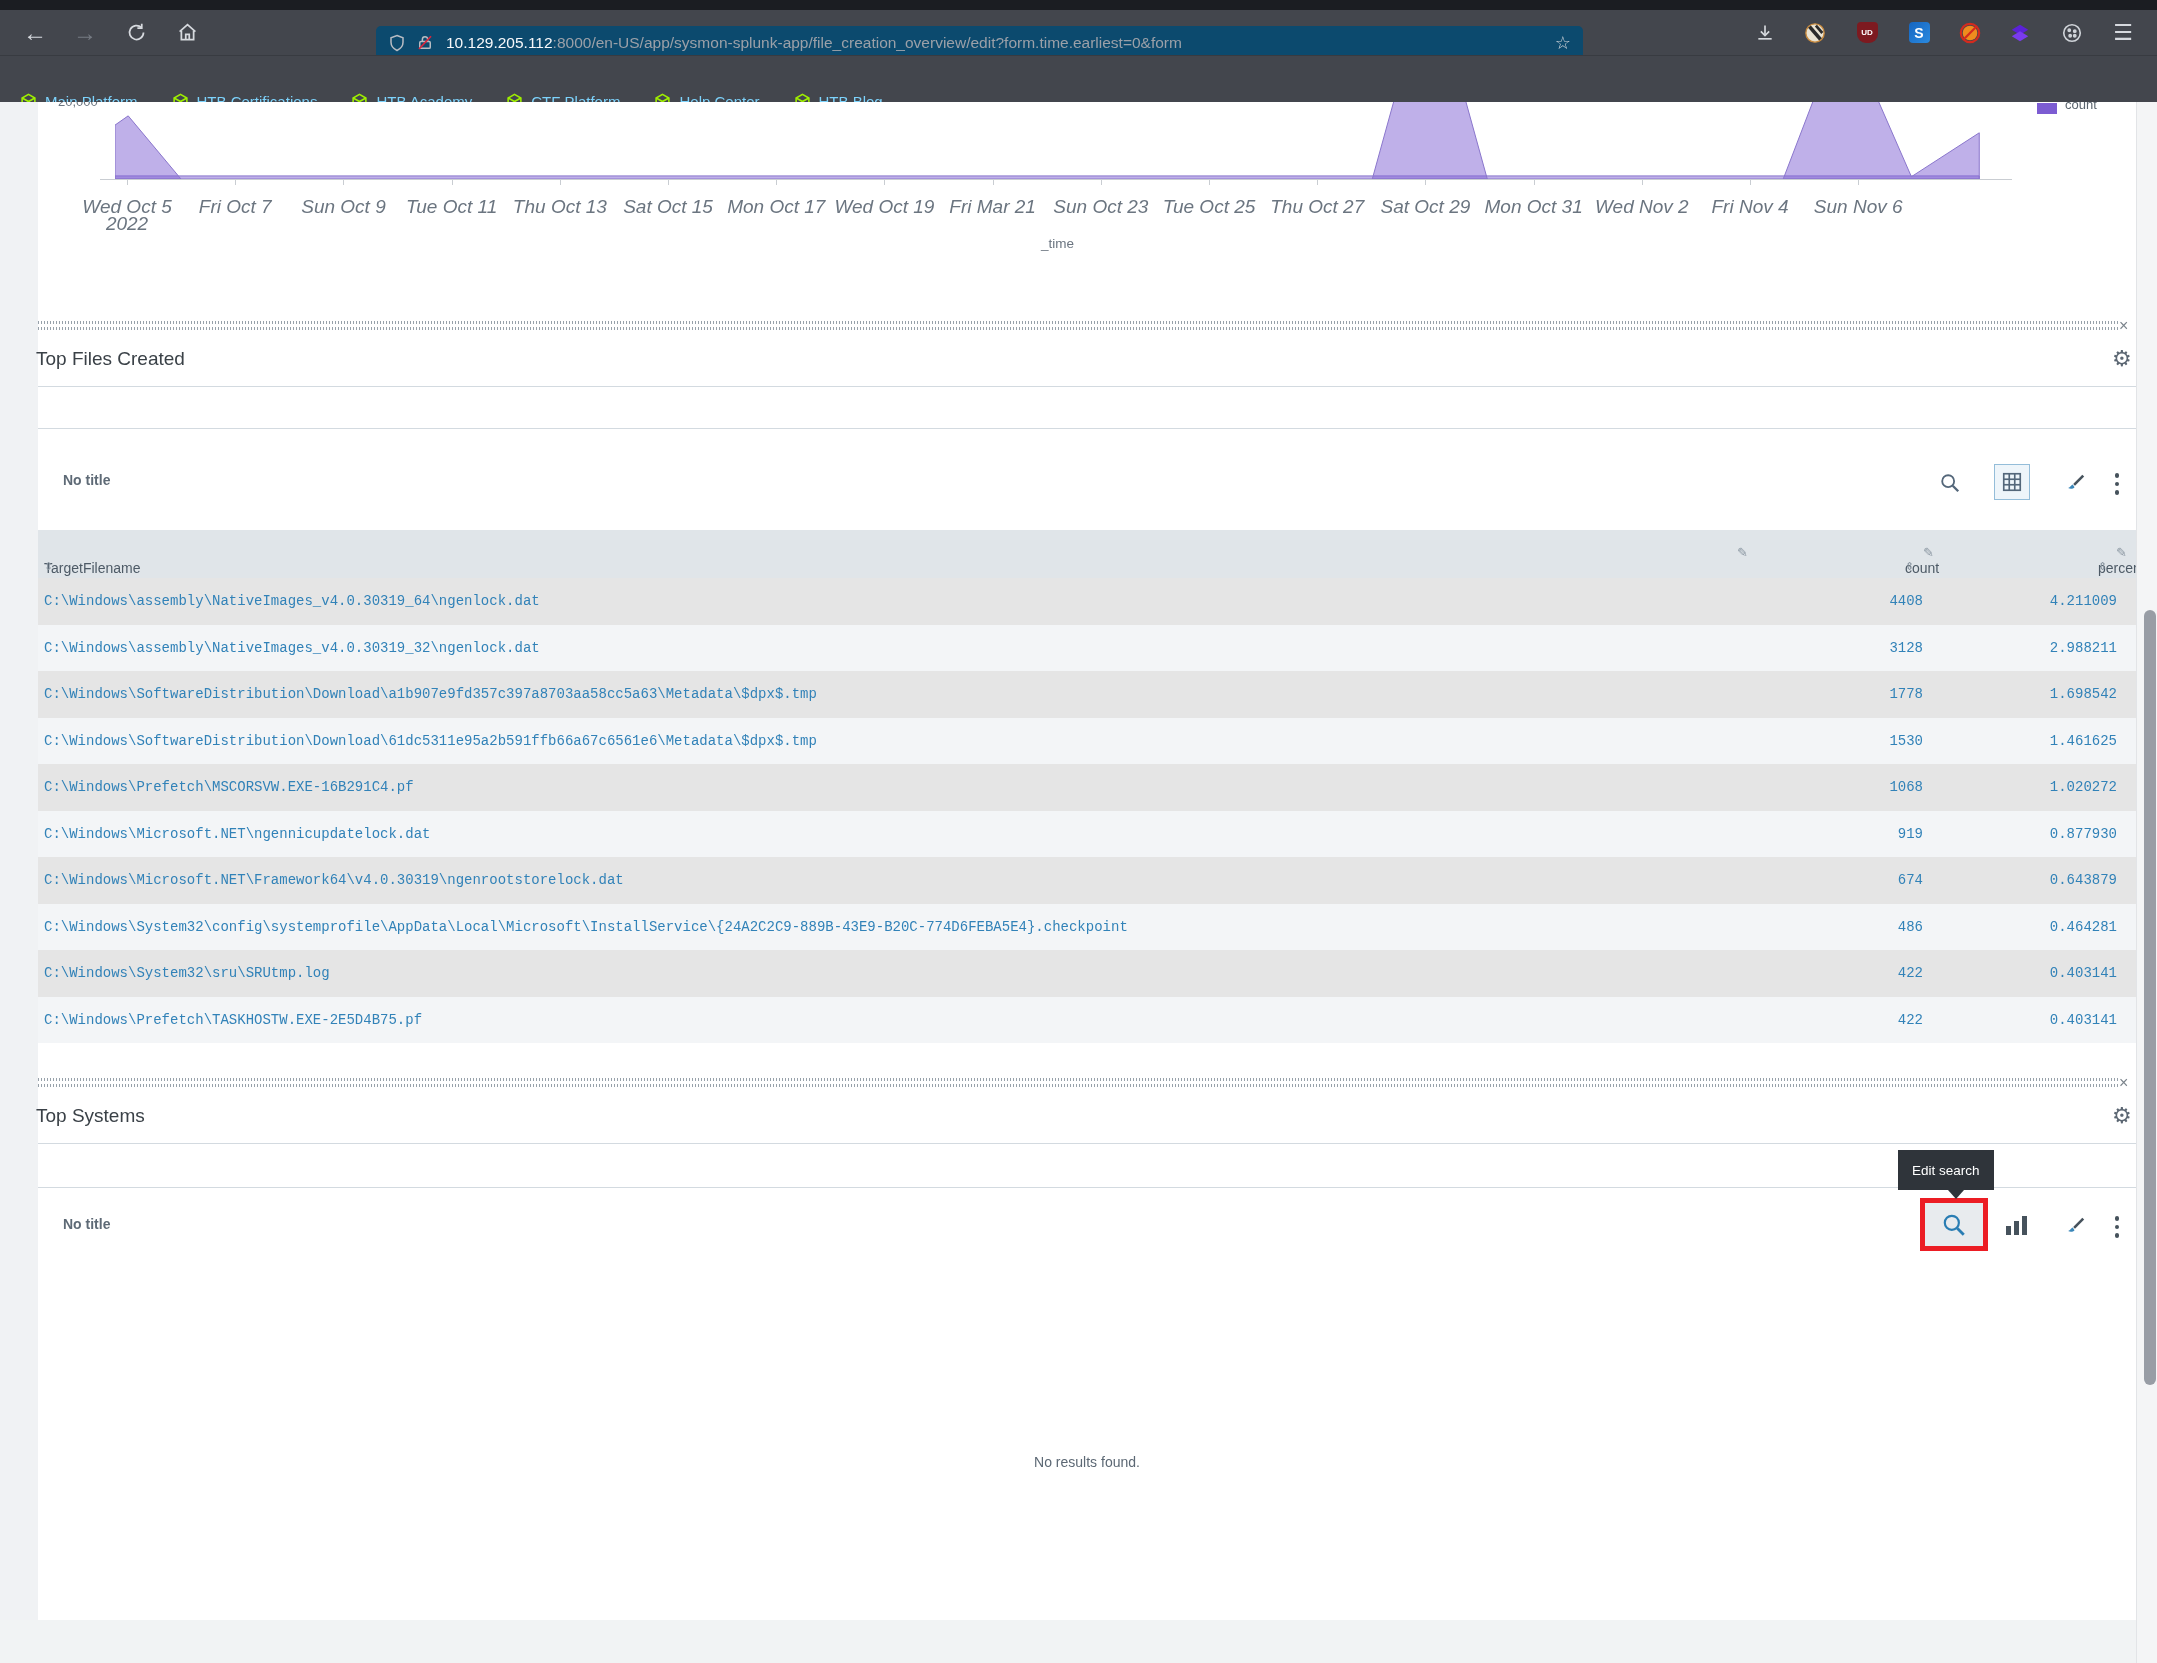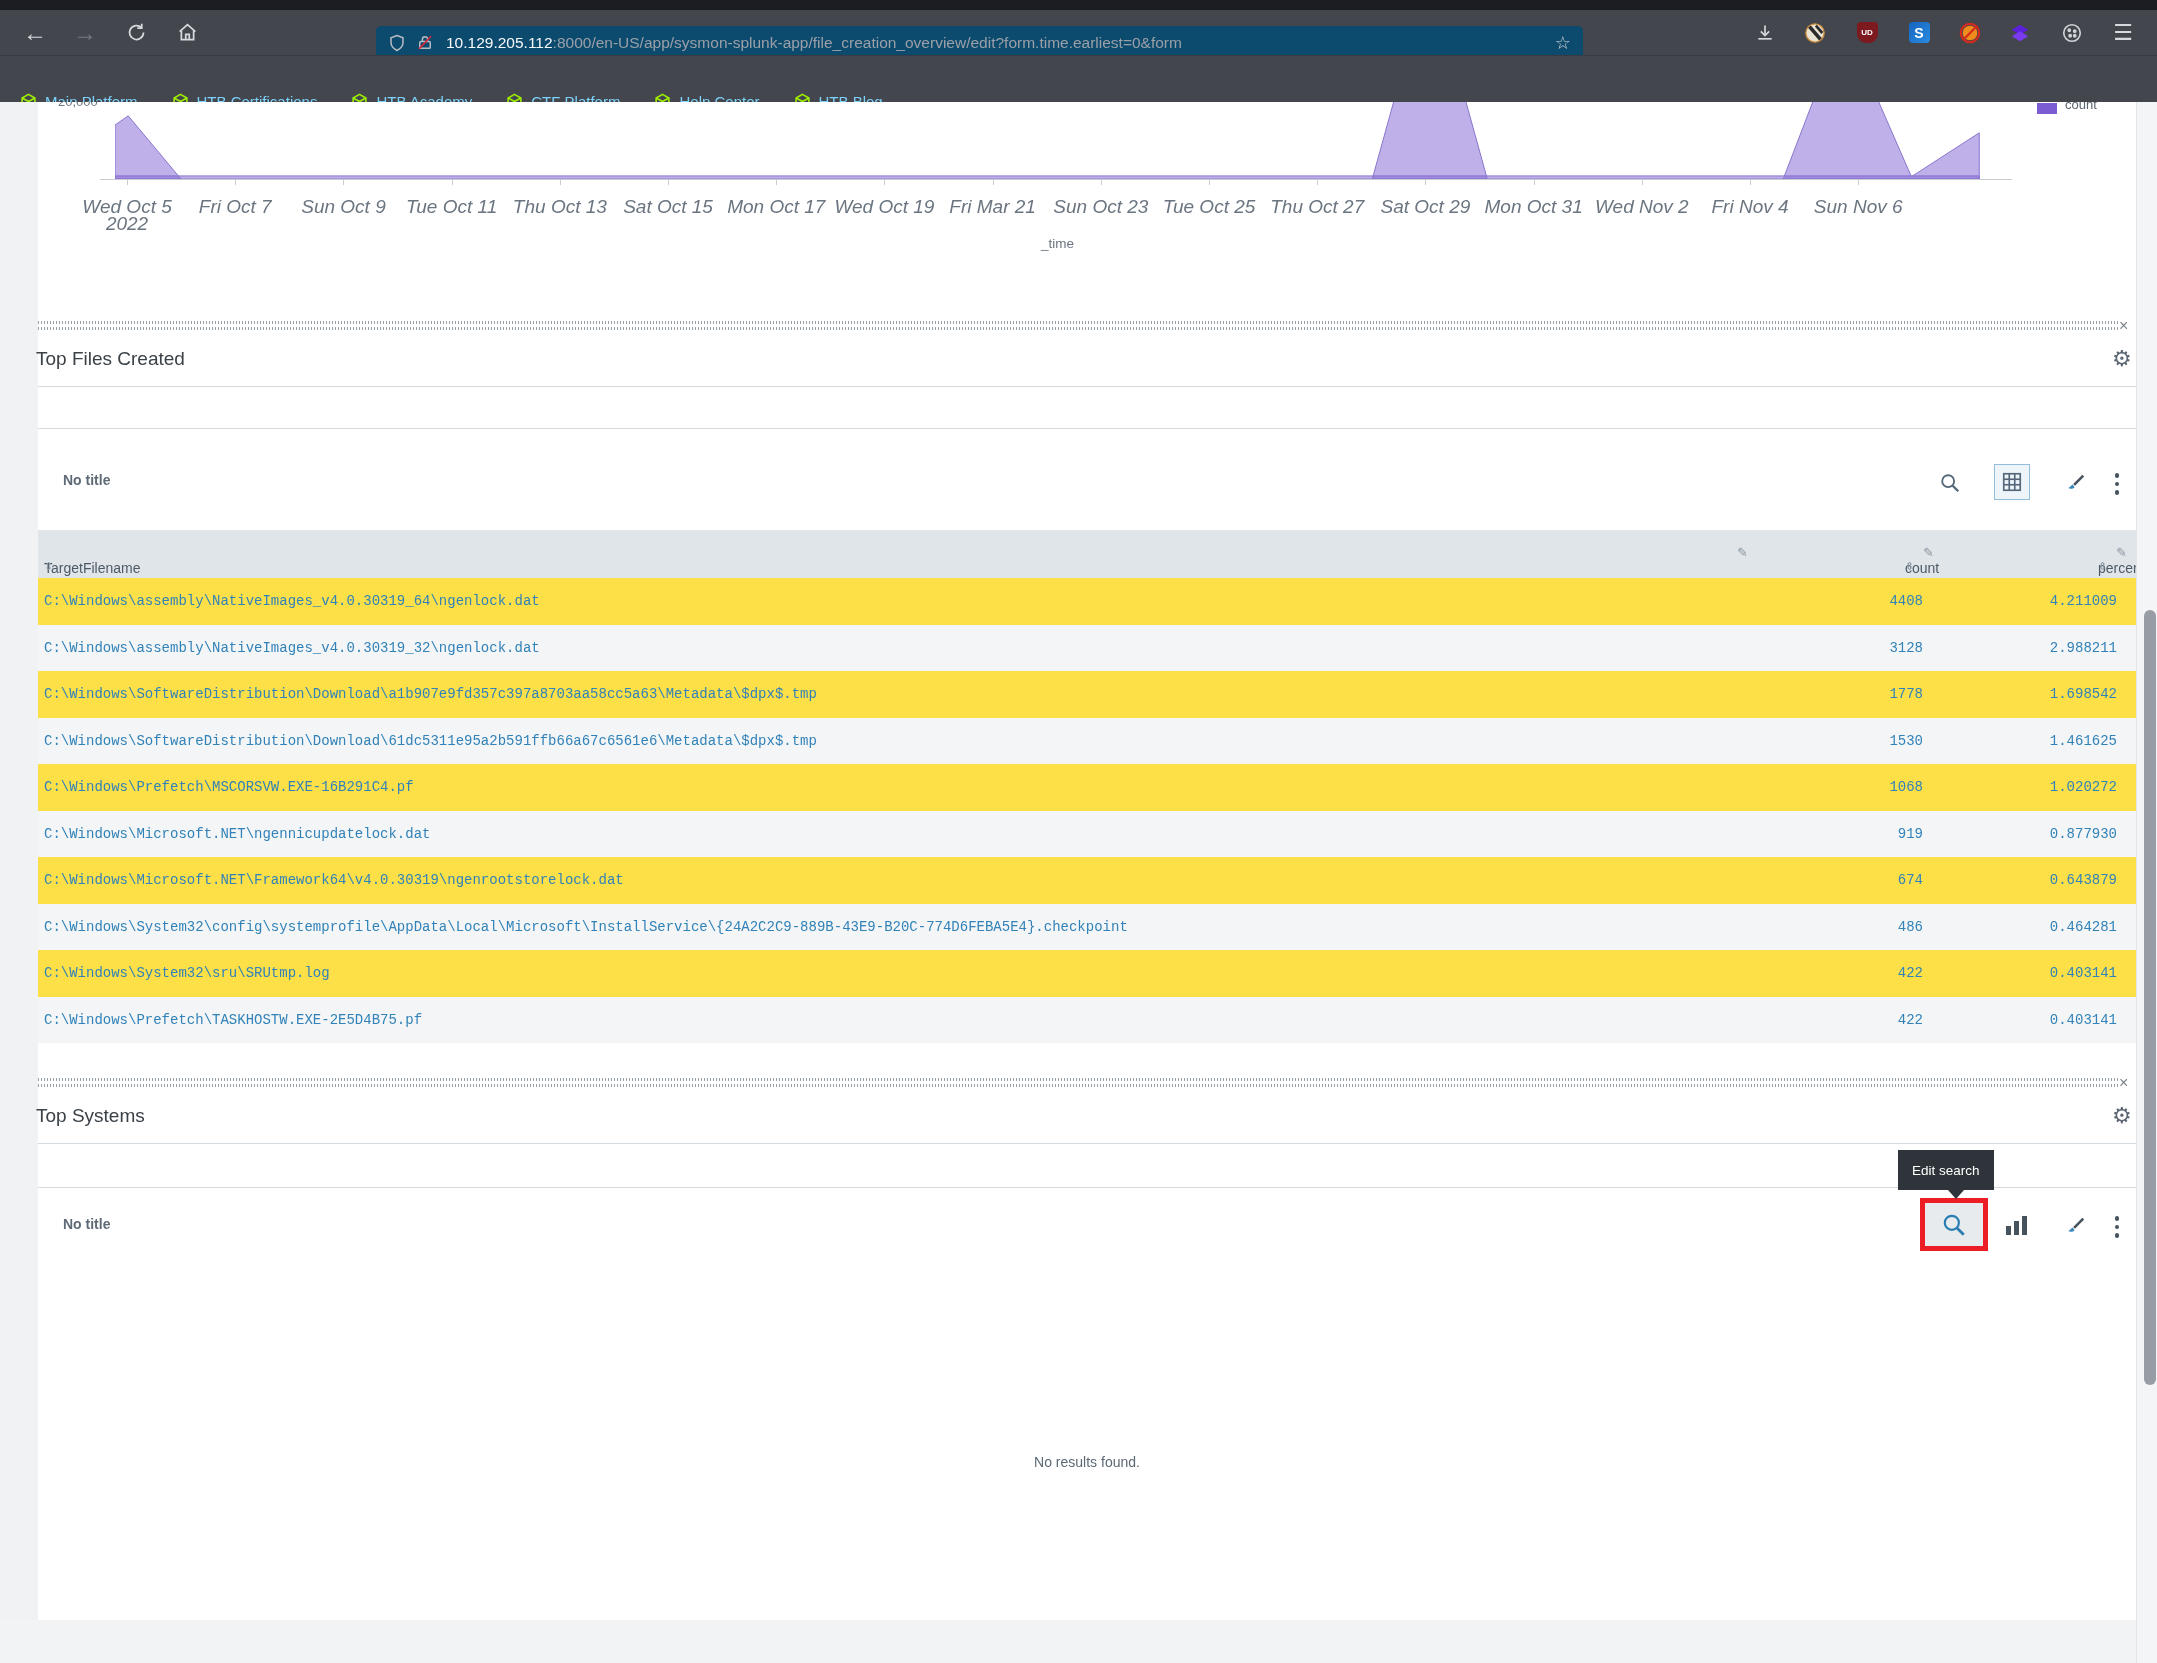--- a/index.html
+++ b/index.html
@@ -58,21 +58,21 @@
   .kebab i { width:4.5px; height:4.5px; border-radius:50%; background:#46525c; }
   .bars-icon { position:absolute; width:22px; height:20px; display:flex; align-items:flex-end; gap:3px; }
   .bars-icon i { width:5px; background:#46525c; }
 
   
   .tbl-header { position:absolute; left:38px; top:428px; width:2098px; height:48px; background:#e0e5e9; font-size:14px; color:#4d5a66; }
   .tbl-header span { position:absolute; top:15px; white-space:nowrap; }
   .sort { font-size:11px; color:#8b97a2; }
   .pencil { color:#8b97a2; font-size:13px; }
   .tbl-rows { position:absolute; left:38px; top:476px; width:2098px; }
-  .trow { position:relative; height:46.5px; background:#fde047; font-family:"Liberation Mono", monospace; font-size:14px; color:#3182b8; }
+  .trow { position:relative; height:46.5px; background:#e5e5e5; font-family:"Liberation Mono", monospace; font-size:14px; color:#3182b8; }
   .trow.stripe { background:#f3f5f7; }
   .trow span { position:absolute; top:15px; white-space:nowrap; }
   .c-file { left:6px; }
   .c-count { right:213px; }
   .c-pct { right:19px; }
 
   
   .tooltip { position:absolute; left:1898px; top:1048px; height:40px; background:#2f343a; color:#fff; font-size:13.5px; display:flex; align-items:center; padding:0 14px; z-index:5; }
   .tooltip-caret { position:absolute; left:1948px; top:1088px; width:0; height:0; border-left:8px solid transparent; border-right:8px solid transparent; border-top:9px solid #2f343a; z-index:5; }
   .red-box { position:absolute; left:1920px; top:1096px; width:68px; height:53px; background:#e8ebee; border:5px solid #ec1d24; display:flex; align-items:center; justify-content:center; }

